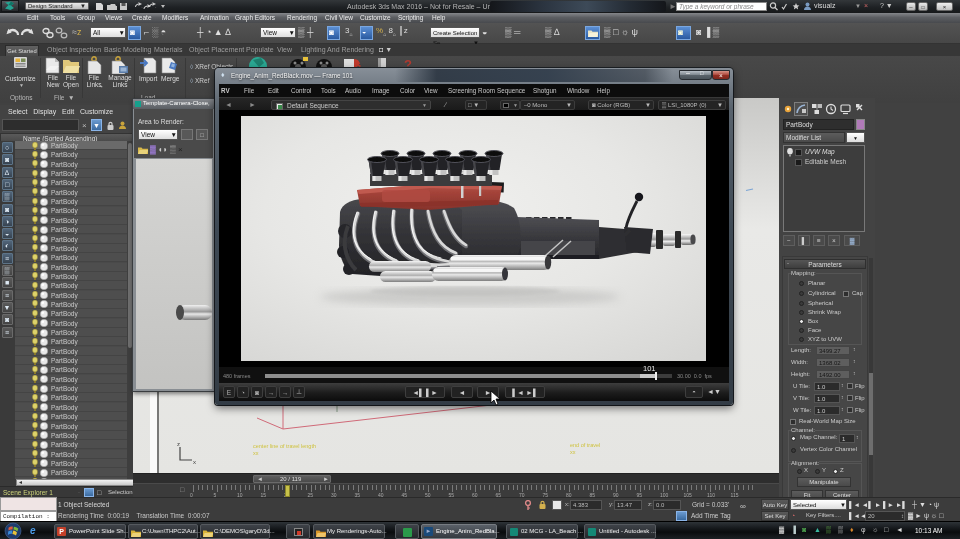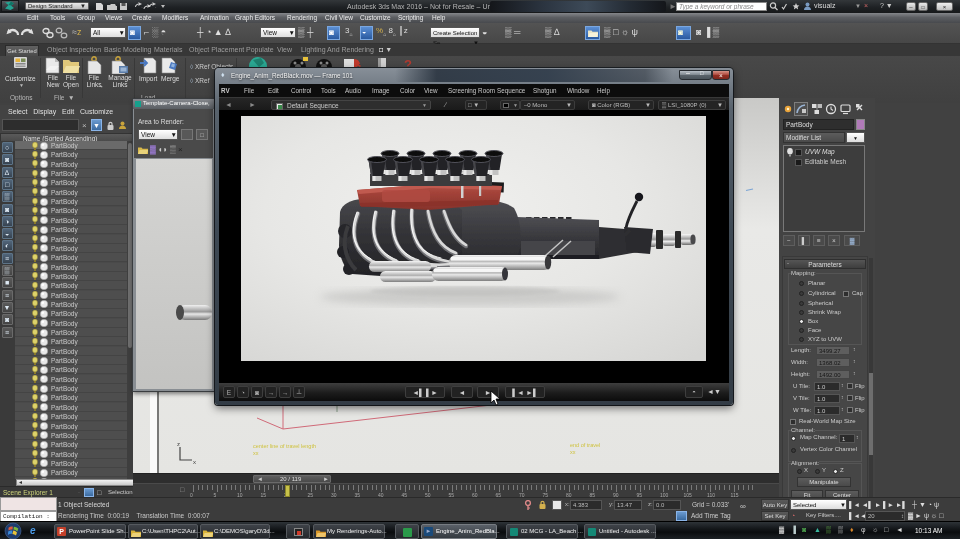--- a/index.html
+++ b/index.html
@@ -856,20 +856,29 @@
     <ellipse cx="548" cy="262.5" rx="3.2" ry="7" fill="#38383a"></ellipse>
     <rect x="432" y="267" width="76" height="14" rx="6.5" fill="url(#chv)"></rect>
     <ellipse cx="505" cy="274" rx="3" ry="6.4" fill="#36363a"></ellipse>
     <rect x="451" y="257" width="94" height="3.6" fill="#fbfbfb" opacity=".9"></rect>
     <rect x="434" y="269" width="68" height="3.2" fill="#fbfbfb" opacity=".9"></rect>
    </g>
    </g>
    </svg>
   </div>
 
+  <div class="a" style="left:0;top:283px;width:510px;height:16px;background:#101010">
+   <span class="tx" style="left:4px;top:6px;font-size:5.5px;color:#8a8a8a">480 frames</span>
+   <div class="a" style="left:46px;top:7px;width:407px;height:4px;background:#3c3c3c"></div>
+   <div class="a" style="left:46px;top:7px;width:375px;height:4px;background:#8e8e8e"></div>
+   <div class="a" style="left:421px;top:7px;width:15px;height:4px;background:#c8c8c8"></div>
+   <div class="a" style="left:436px;top:5px;width:2px;height:8px;background:#f0f0f0"></div>
+   <span class="tx" style="left:424px;top:-3px;font-size:7.5px;color:#e8e8e8">101</span>
+   <span class="tx" style="left:458px;top:6px;font-size:5.5px;color:#8a8a8a">30.00&nbsp;&nbsp;0.0&nbsp;&nbsp;fps</span>
+  </div>
 
   <div class="a" style="left:0;top:299px;width:510px;height:18px;background:linear-gradient(#3e3e3e,#1c1c1c 55%,#0c0c0c)">
 <div class="a" style="left:4px;top:3px;width:12px;height:12px;background:#222;border:1px solid #3e3e3e;border-radius:2px;color:#b0b0b0;font-size:6.5px;text-align:center;line-height:11px">E</div>
    <div class="a" style="left:18px;top:3px;width:12px;height:12px;background:#222;border:1px solid #3e3e3e;border-radius:2px;color:#b0b0b0;font-size:6.5px;text-align:center;line-height:11px">◔</div>
    <div class="a" style="left:32px;top:3px;width:12px;height:12px;background:#222;border:1px solid #3e3e3e;border-radius:2px;color:#b0b0b0;font-size:6.5px;text-align:center;line-height:11px">◙</div>
    <div class="a" style="left:46px;top:3px;width:12px;height:12px;background:#222;border:1px solid #3e3e3e;border-radius:2px;color:#b0b0b0;font-size:6.5px;text-align:center;line-height:11px">→</div>
    <div class="a" style="left:60px;top:3px;width:12px;height:12px;background:#222;border:1px solid #3e3e3e;border-radius:2px;color:#b0b0b0;font-size:6.5px;text-align:center;line-height:11px">→</div>
    <div class="a" style="left:74px;top:3px;width:12px;height:12px;background:#222;border:1px solid #3e3e3e;border-radius:2px;color:#b0b0b0;font-size:6.5px;text-align:center;line-height:11px">┴</div>
    <div class="a" style="left:186px;top:3px;width:40px;height:12px;background:#222;border:1px solid #3e3e3e;border-radius:2px;color:#ccc;font-size:7px;text-align:center;line-height:11px">◄▌ ▌►</div>
    <div class="a" style="left:232px;top:3px;width:22px;height:12px;background:#222;border:1px solid #3e3e3e;border-radius:2px;color:#ccc;font-size:7px;text-align:center;line-height:11px">◄</div>

